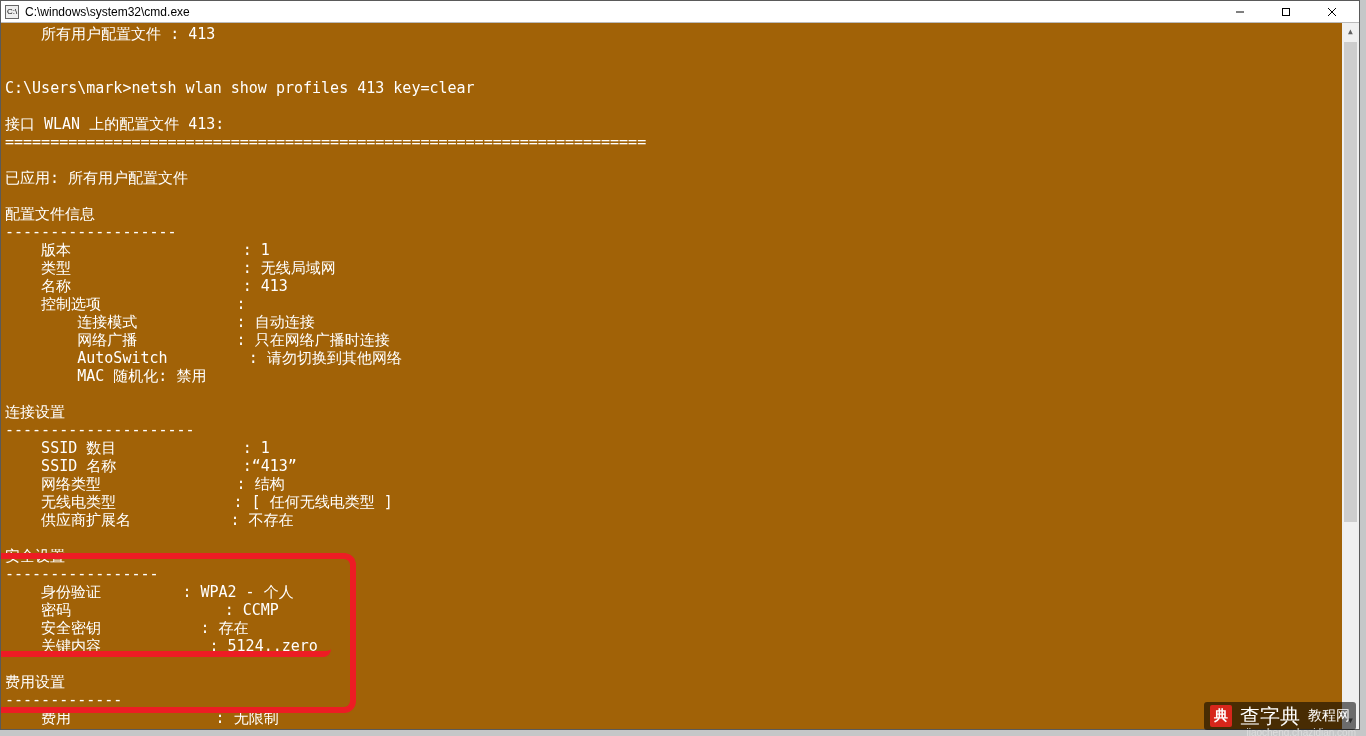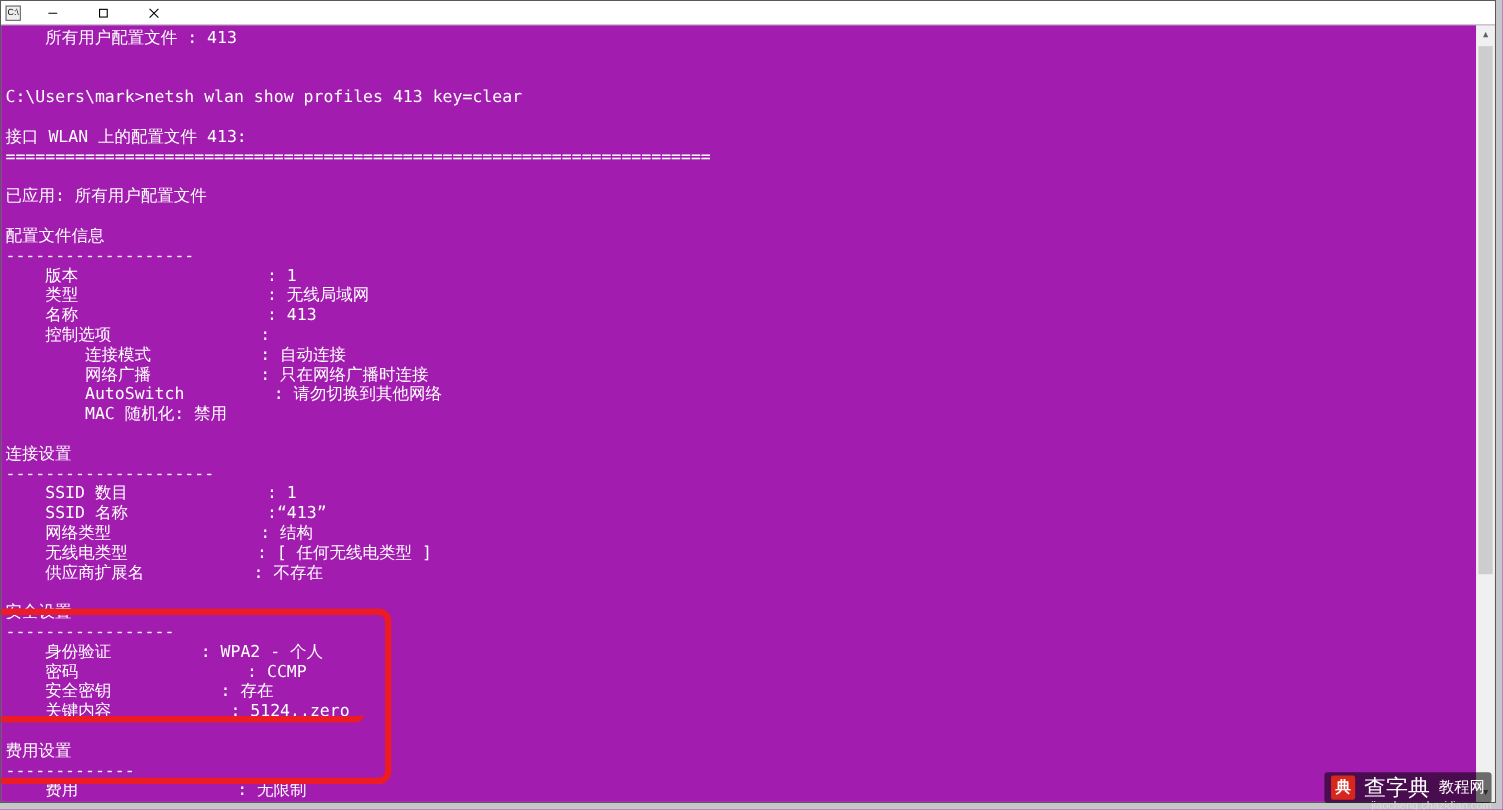--- a/index.html
+++ b/index.html
@@ -57,21 +57,21 @@
   height: 20px;
   display: flex;
   align-items: center;
   justify-content: center;
   font-size: 12px;
   color: #000;
   cursor: pointer;
 }
 .terminal {
   flex: 1;
-  background: #a21caf;
+  background: #a16207;
   color: #fff;
   font-family: "NSimSun", "SimSun", "Consolas", monospace;
   font-size: 15px;
   line-height: 18px;
   padding: 2px 0 12px 4px;
   position: relative;
   overflow: hidden;
 }
 .terminal pre {
   font-family: inherit;
@@ -174,20 +174,21 @@
   color: #ddd;
   font-family: Arial, sans-serif;
 }
 </style>
 </head>
 <body>
 
 <div class="window">
   <div class="titlebar">
     <div class="titlebar-icon">C:\</div>
+    <div class="titlebar-title">C:\windows\system32\cmd.exe</div>
     <div class="window-controls">
       <div class="window-btn">
         <svg width="10" height="10" viewBox="0 0 10 10">
             <line x1="1" y1="5" x2="9" y2="5" stroke="#000" stroke-width="1"></line>
           </svg>
       </div>
       <div class="window-btn">
         <svg width="10" height="10" viewBox="0 0 10 10">
             <rect x="1.5" y="1.5" width="7" height="7" fill="none" stroke="#000" stroke-width="1"></rect>
           </svg>

